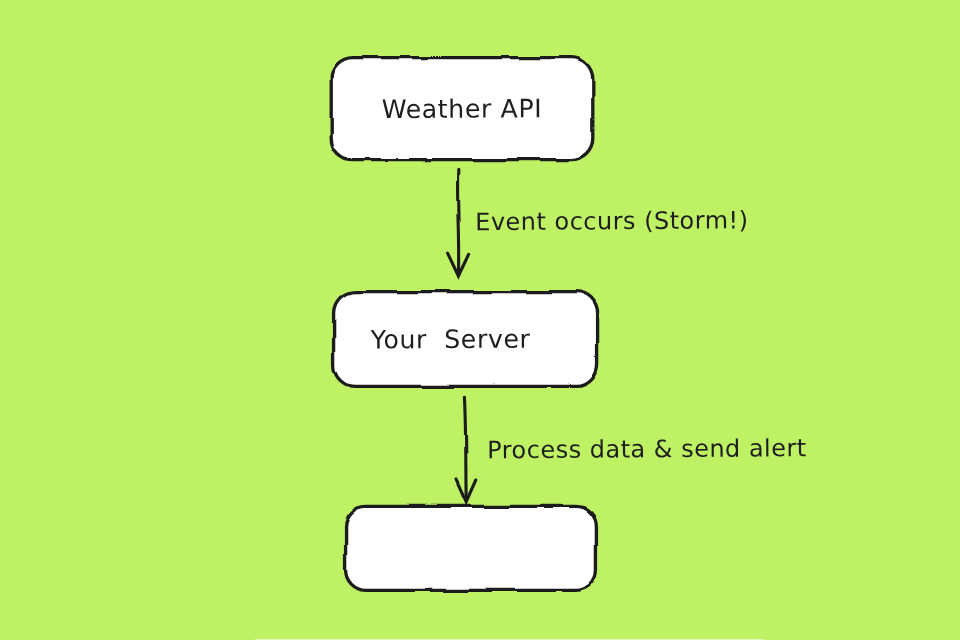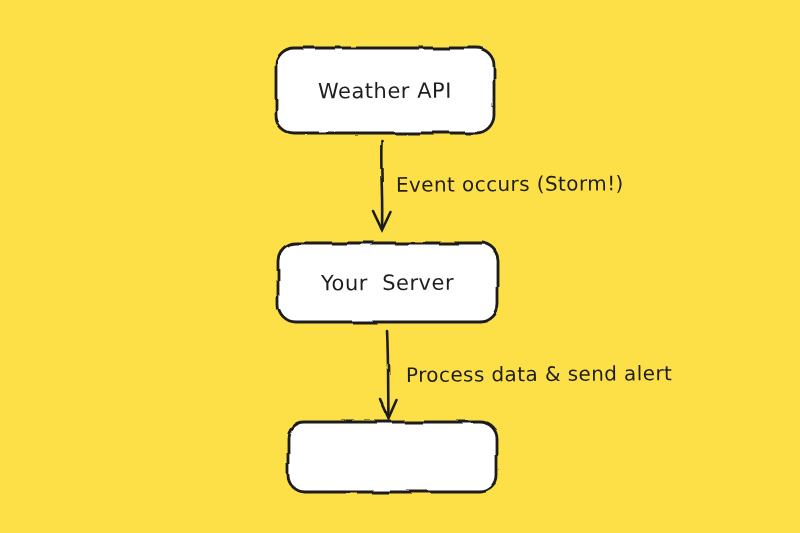--- a/index.html
+++ b/index.html
@@ -4,21 +4,21 @@
 <style>
   html, body {
     margin: 0;
     padding: 0;
     background: #ffffff;
   }
   .canvas {
     position: relative;
     width: 800px;
     height: 533px;
-    background: #fde047;
+    background: #bef264;
     overflow: hidden;
     font-family: "DejaVu Sans", "Liberation Sans", sans-serif;
   }
   .strokes {
     position: absolute;
     left: 0;
     top: 0;
     width: 800px;
     height: 533px;
     pointer-events: none;
@@ -77,21 +77,21 @@
         <path d="M 387 331 C 388.5 360 388 390 388.5 417"></path>
         <path d="M 380 399 L 388.5 418 L 396.5 400"></path>
       </g>
     </g>
   </svg>
 
   <div class="node" style="left:276px; top:48px; width:218px; height:85px;">
     <span class="node-label">Weather API</span>
   </div>
 
-  <div class="node" style="left:278px; top:243px; width:220px; height:79px;">
+  <div class="node" style="left:266px; top:243px; width:220px; height:79px;">
     <span class="node-label">Your  Server</span>
   </div>
 
 
   <div class="edge-label" style="left:396px; top:172px;">Event occurs (Storm!)</div>
 
   <div class="edge-label" style="left:406px; top:362px;">Process data &amp; send alert</div>
 
 </div>
 

